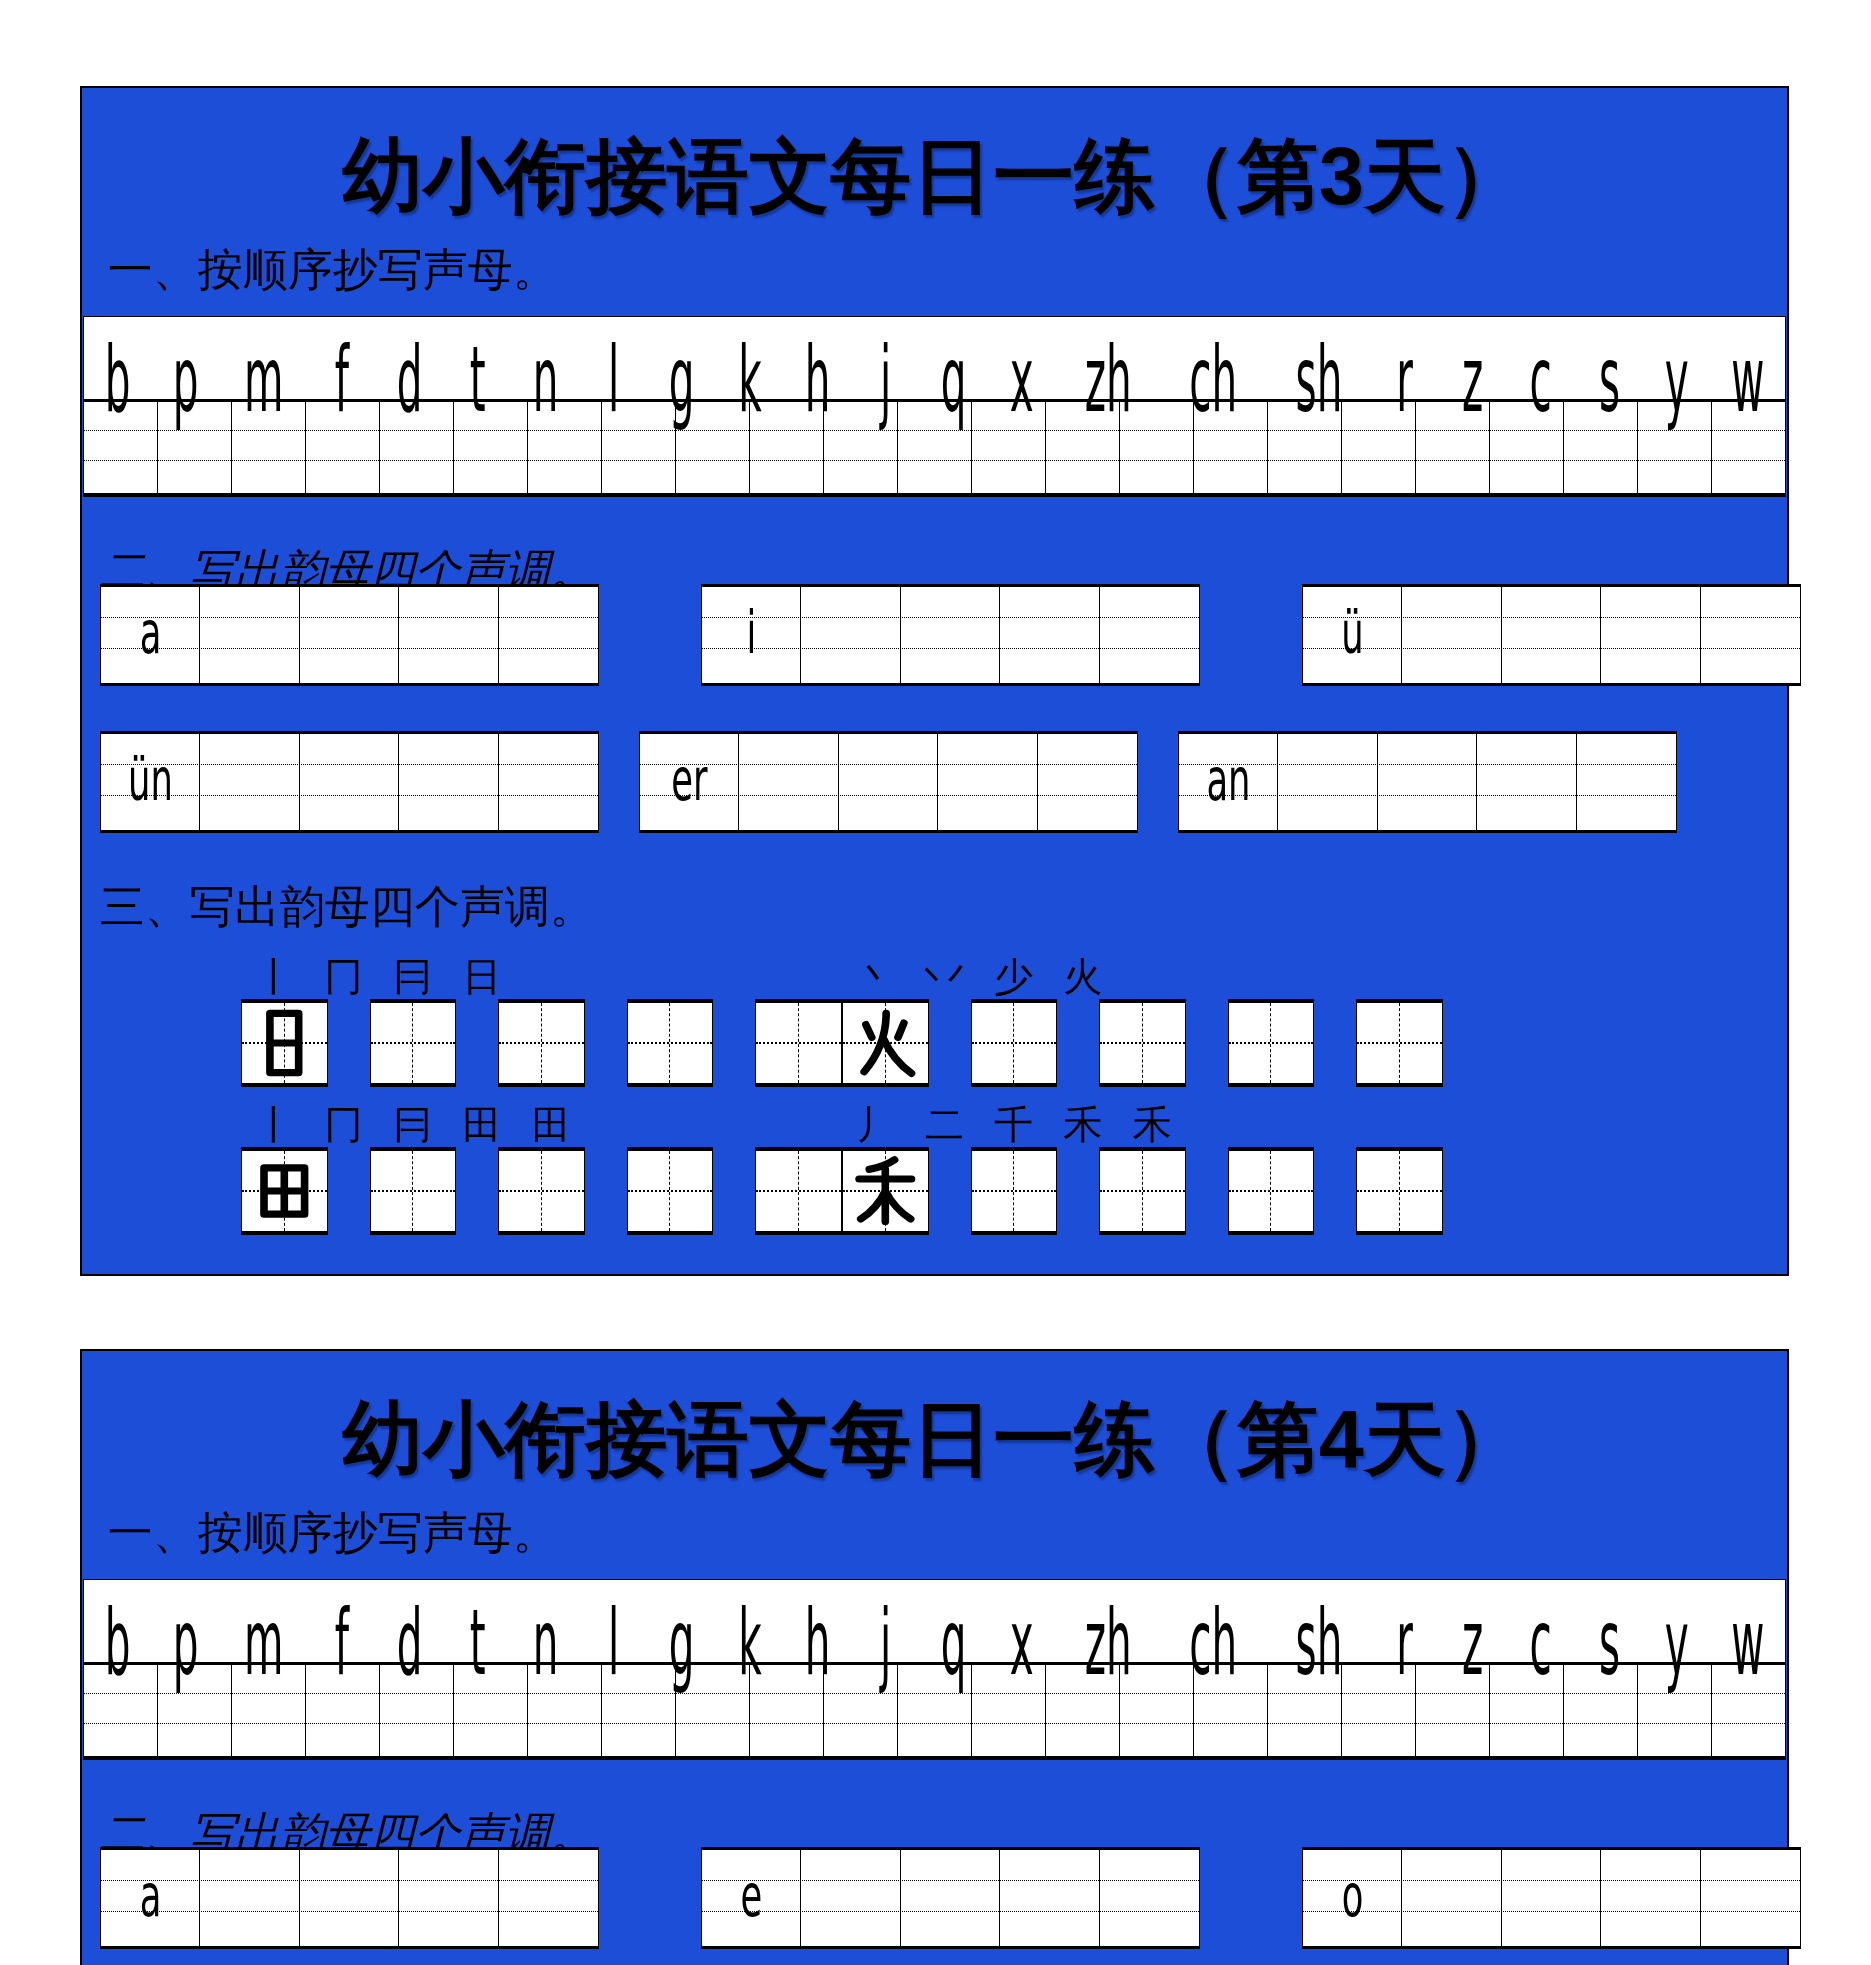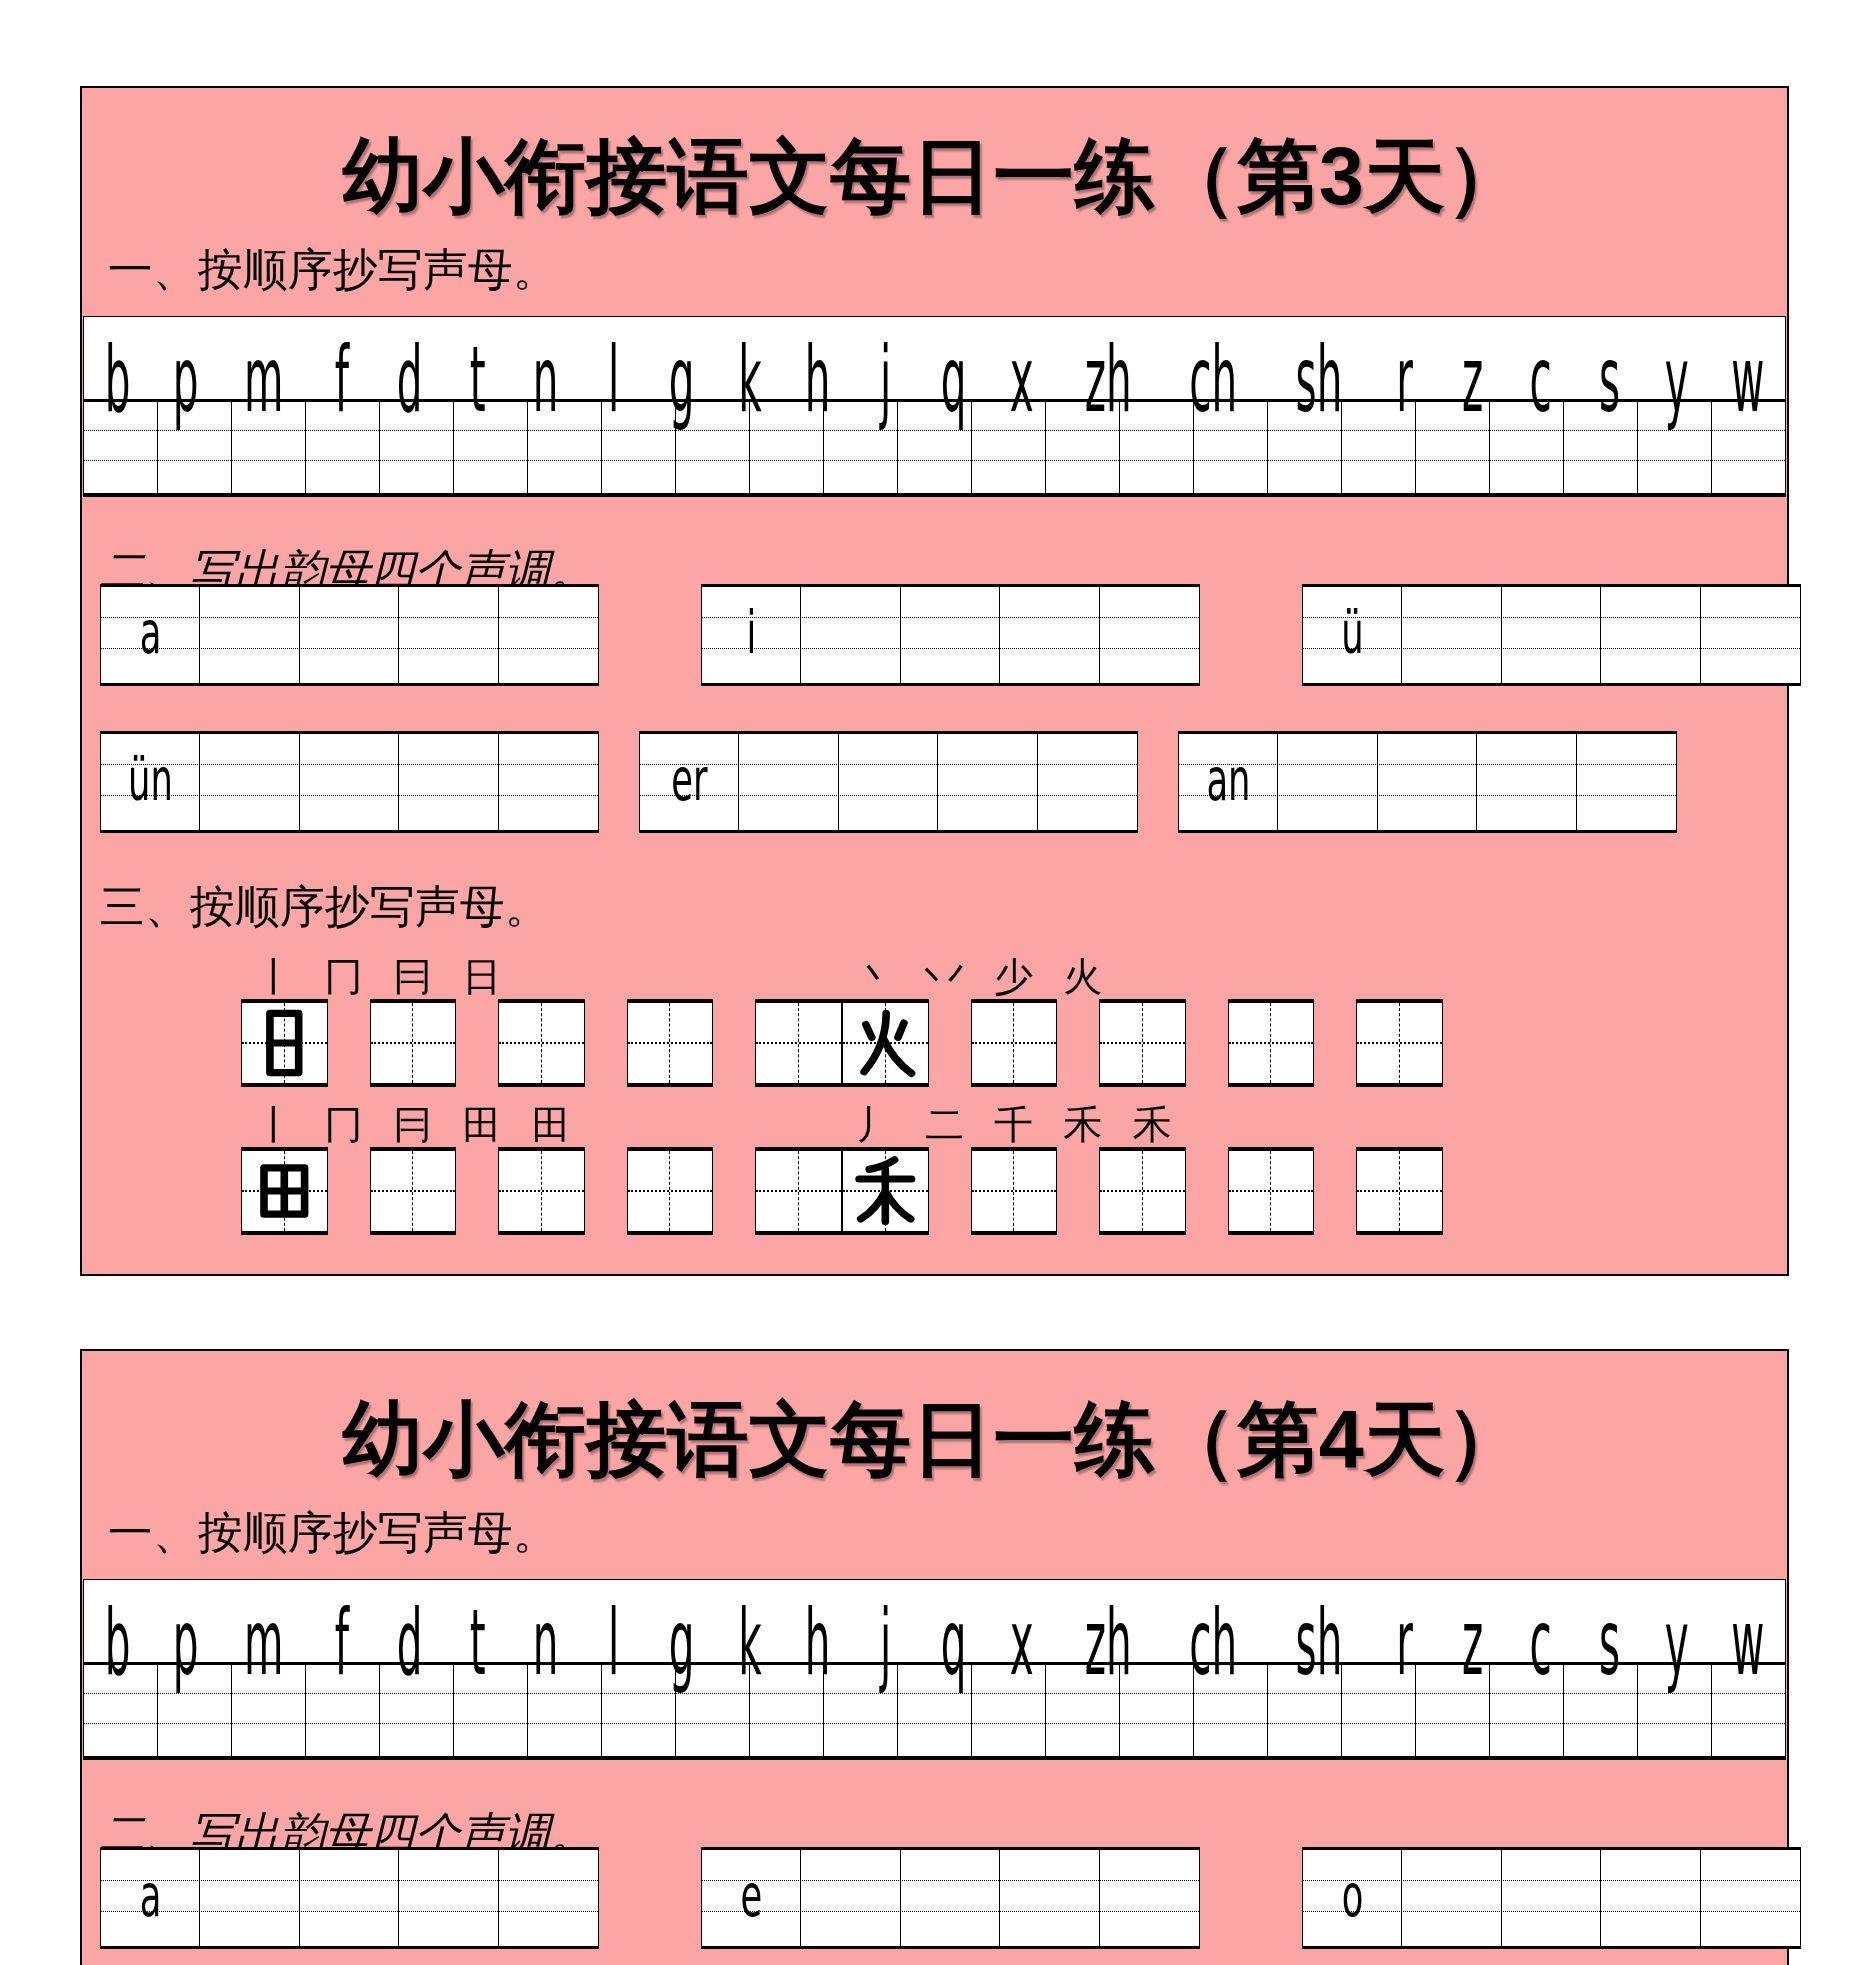--- a/index.html
+++ b/index.html
@@ -1,18 +1,18 @@
 <!DOCTYPE html>
 <html style="font-size:6.3px"><head>
 <meta charset="utf-8">
 <style>
   html,body{margin:0;padding:0;background:#ffffff;}
   #canvas{position:relative;width:1872px;height:2647px;background:#fff;overflow:hidden;
           font-family:"Liberation Sans",sans-serif;color:#000;}
-  .page{position:absolute;left:80px;width:1709px;border:2.4px solid #000;background:#fca5a5;box-sizing:border-box;}
+  .page{position:absolute;left:80px;width:1709px;border:2.4px solid #000;background:#1d4ed8;box-sizing:border-box;}
   #page1{top:86px;height:1190px;}
   #page2{top:1349px;height:1196px;}
 
   .title{position:absolute;top:43px;left:0;width:100%;text-align:center;
          font:900 81px/1.12 "Liberation Sans",sans-serif;letter-spacing:0.4px;
          text-shadow:2px 2.8px 2px rgba(0,0,0,0.30);white-space:nowrap;}
 
   .h{position:absolute;left:17.7px;font:400 45px/1.18 "Liberation Serif",serif;white-space:nowrap;}
   .h1{top:156px;margin-left:8px;} .h2{top:457px;font-style:italic;} .h3{top:793px;}
 
@@ -238,21 +238,21 @@
             <div class="vcell"></div>
             <div class="vcell"></div>
             <div class="vcell"></div>
             <div class="vcell"></div>
             <div class="vcell"></div>
           </div>
         <span class="vletter">an</span>
       </div>
     </div>
 
-    <div class="h h3">三、按顺序抄写声母。</div>
+    <div class="h h3">三、写出韵母四个声调。</div>
 
     <div class="crow crow1">
       <div class="cgroup">
         <div class="hint">丨 冂 冃 日</div>
         <div class="cboxes">
           <div class="cbox">
             <div class="cv"></div>
               <div class="chz"></div>
             <svg viewBox="0 0 100 100" preserveAspectRatio="none">
               <path d="M33 13 L33 87 M33 13 L67 13 L67 87 M33 50 L67 50 M33 87 L67 87"></path>

